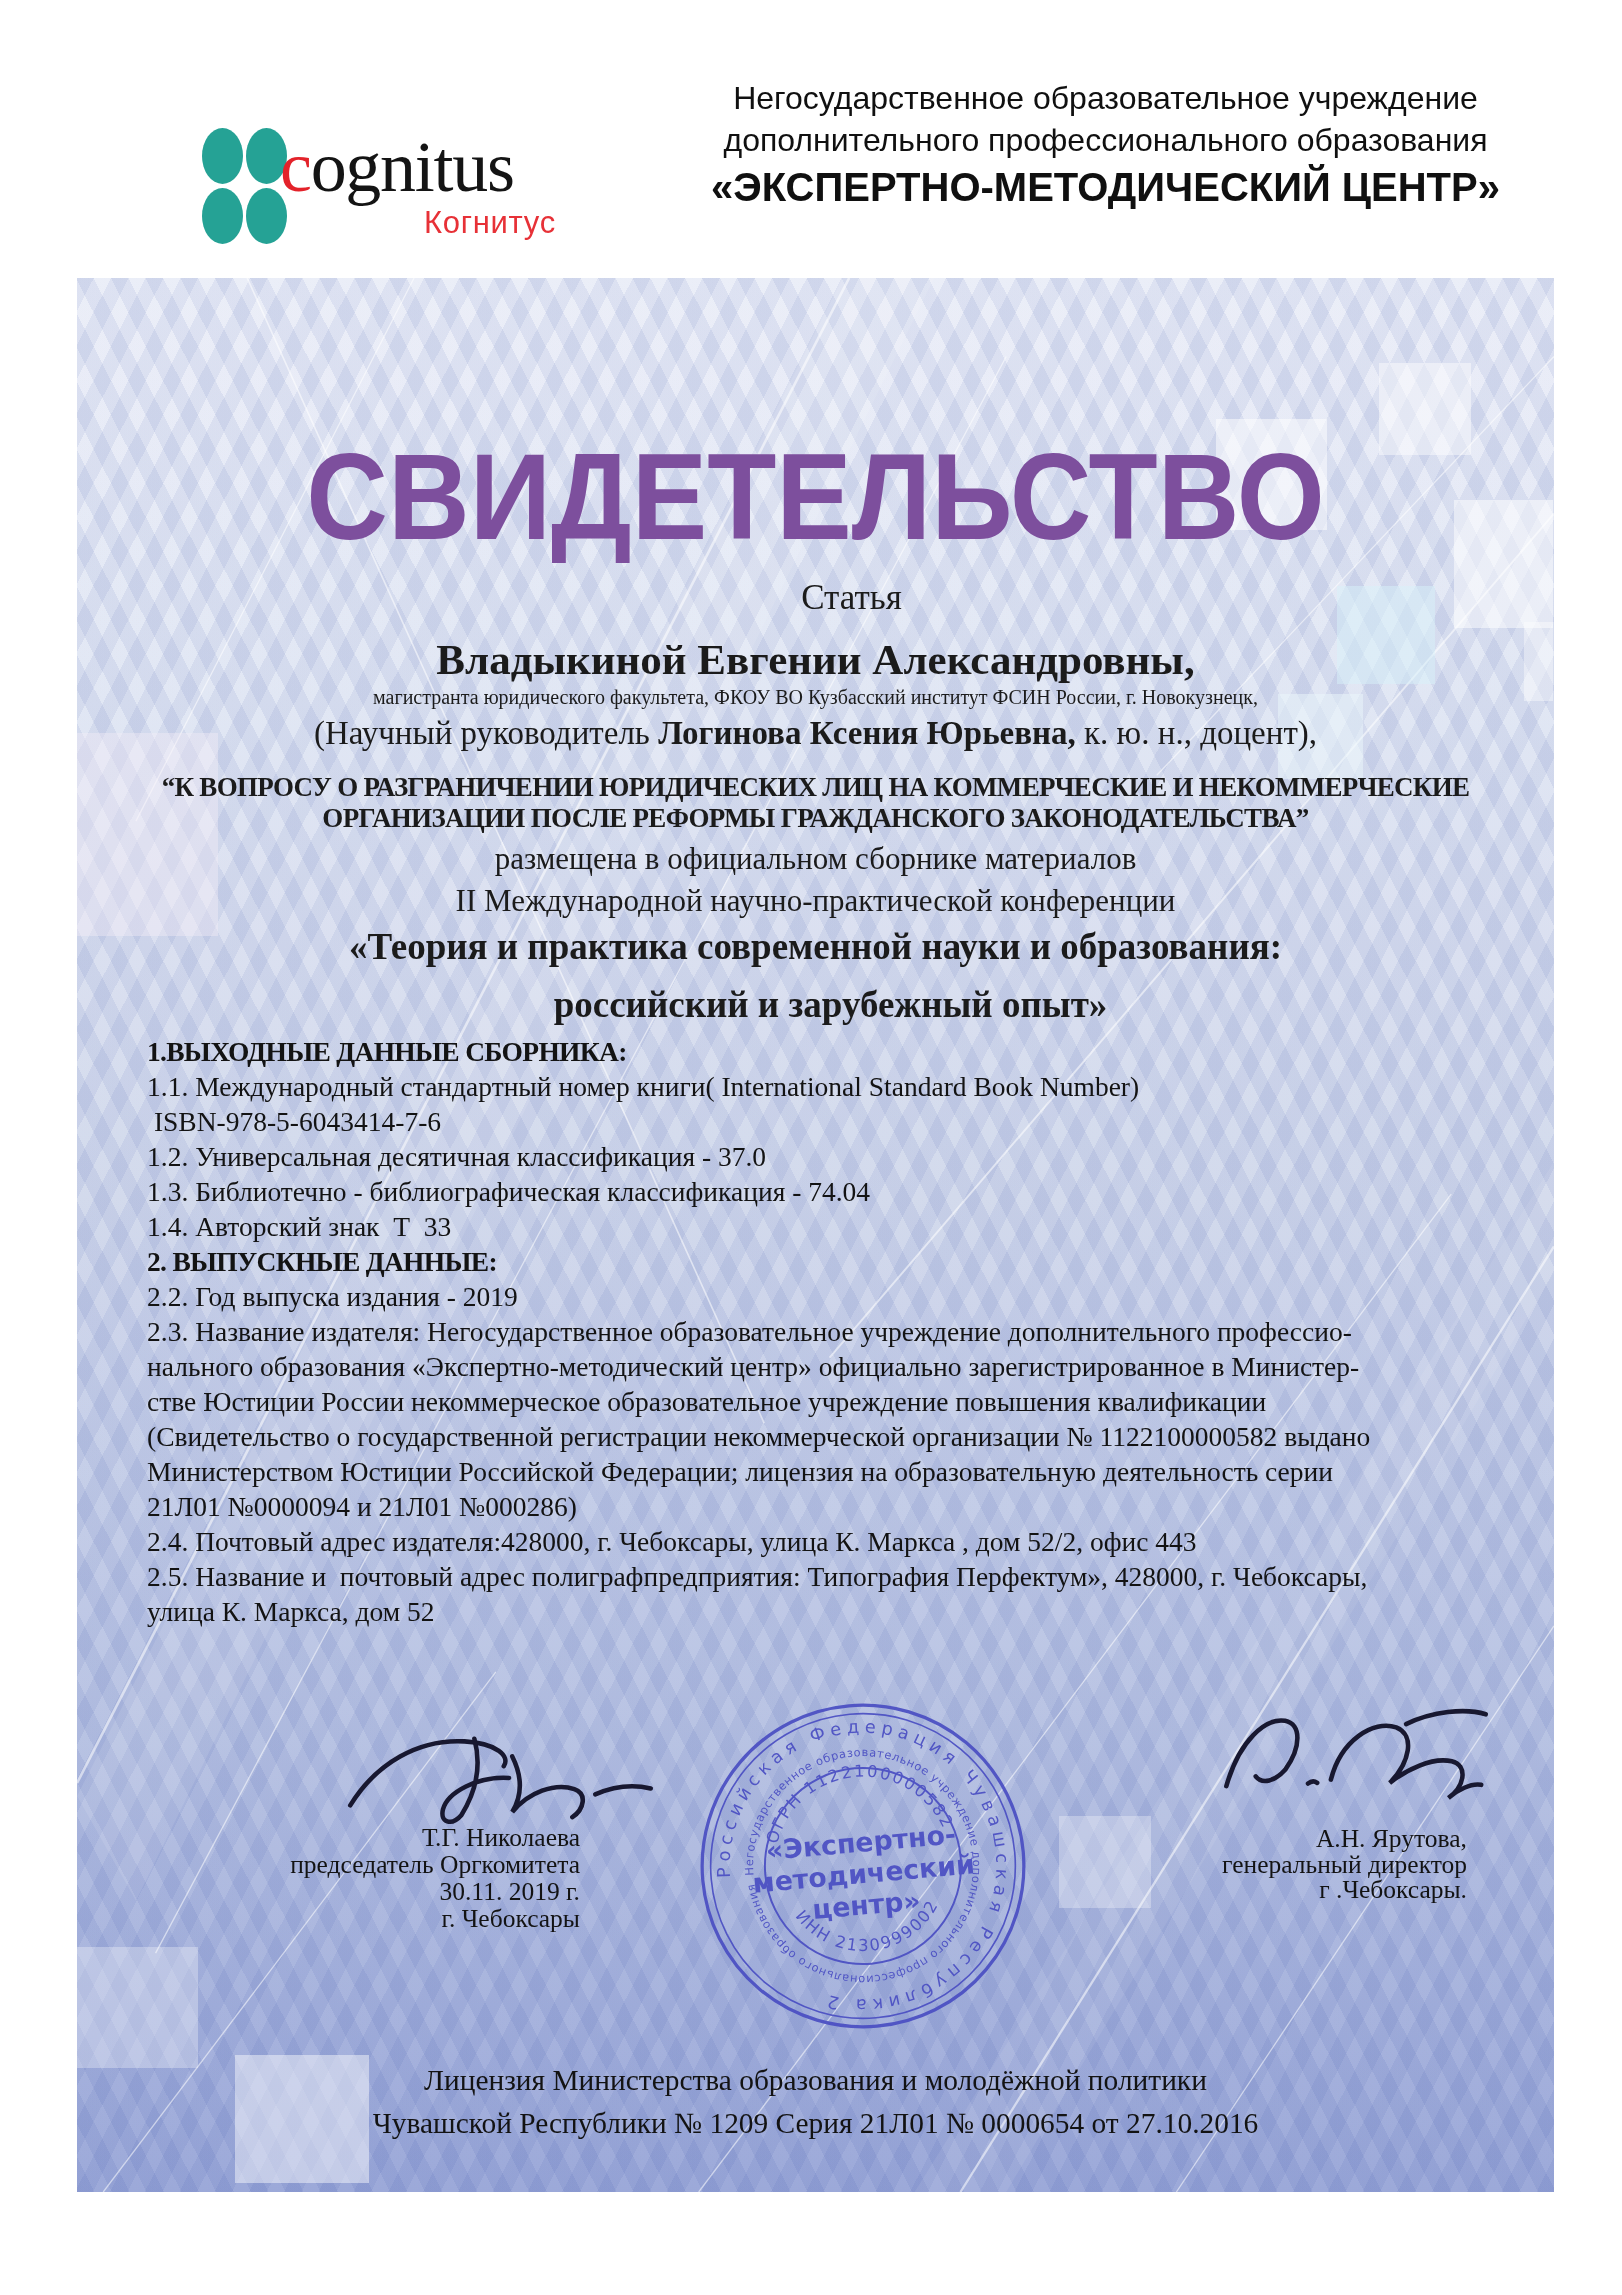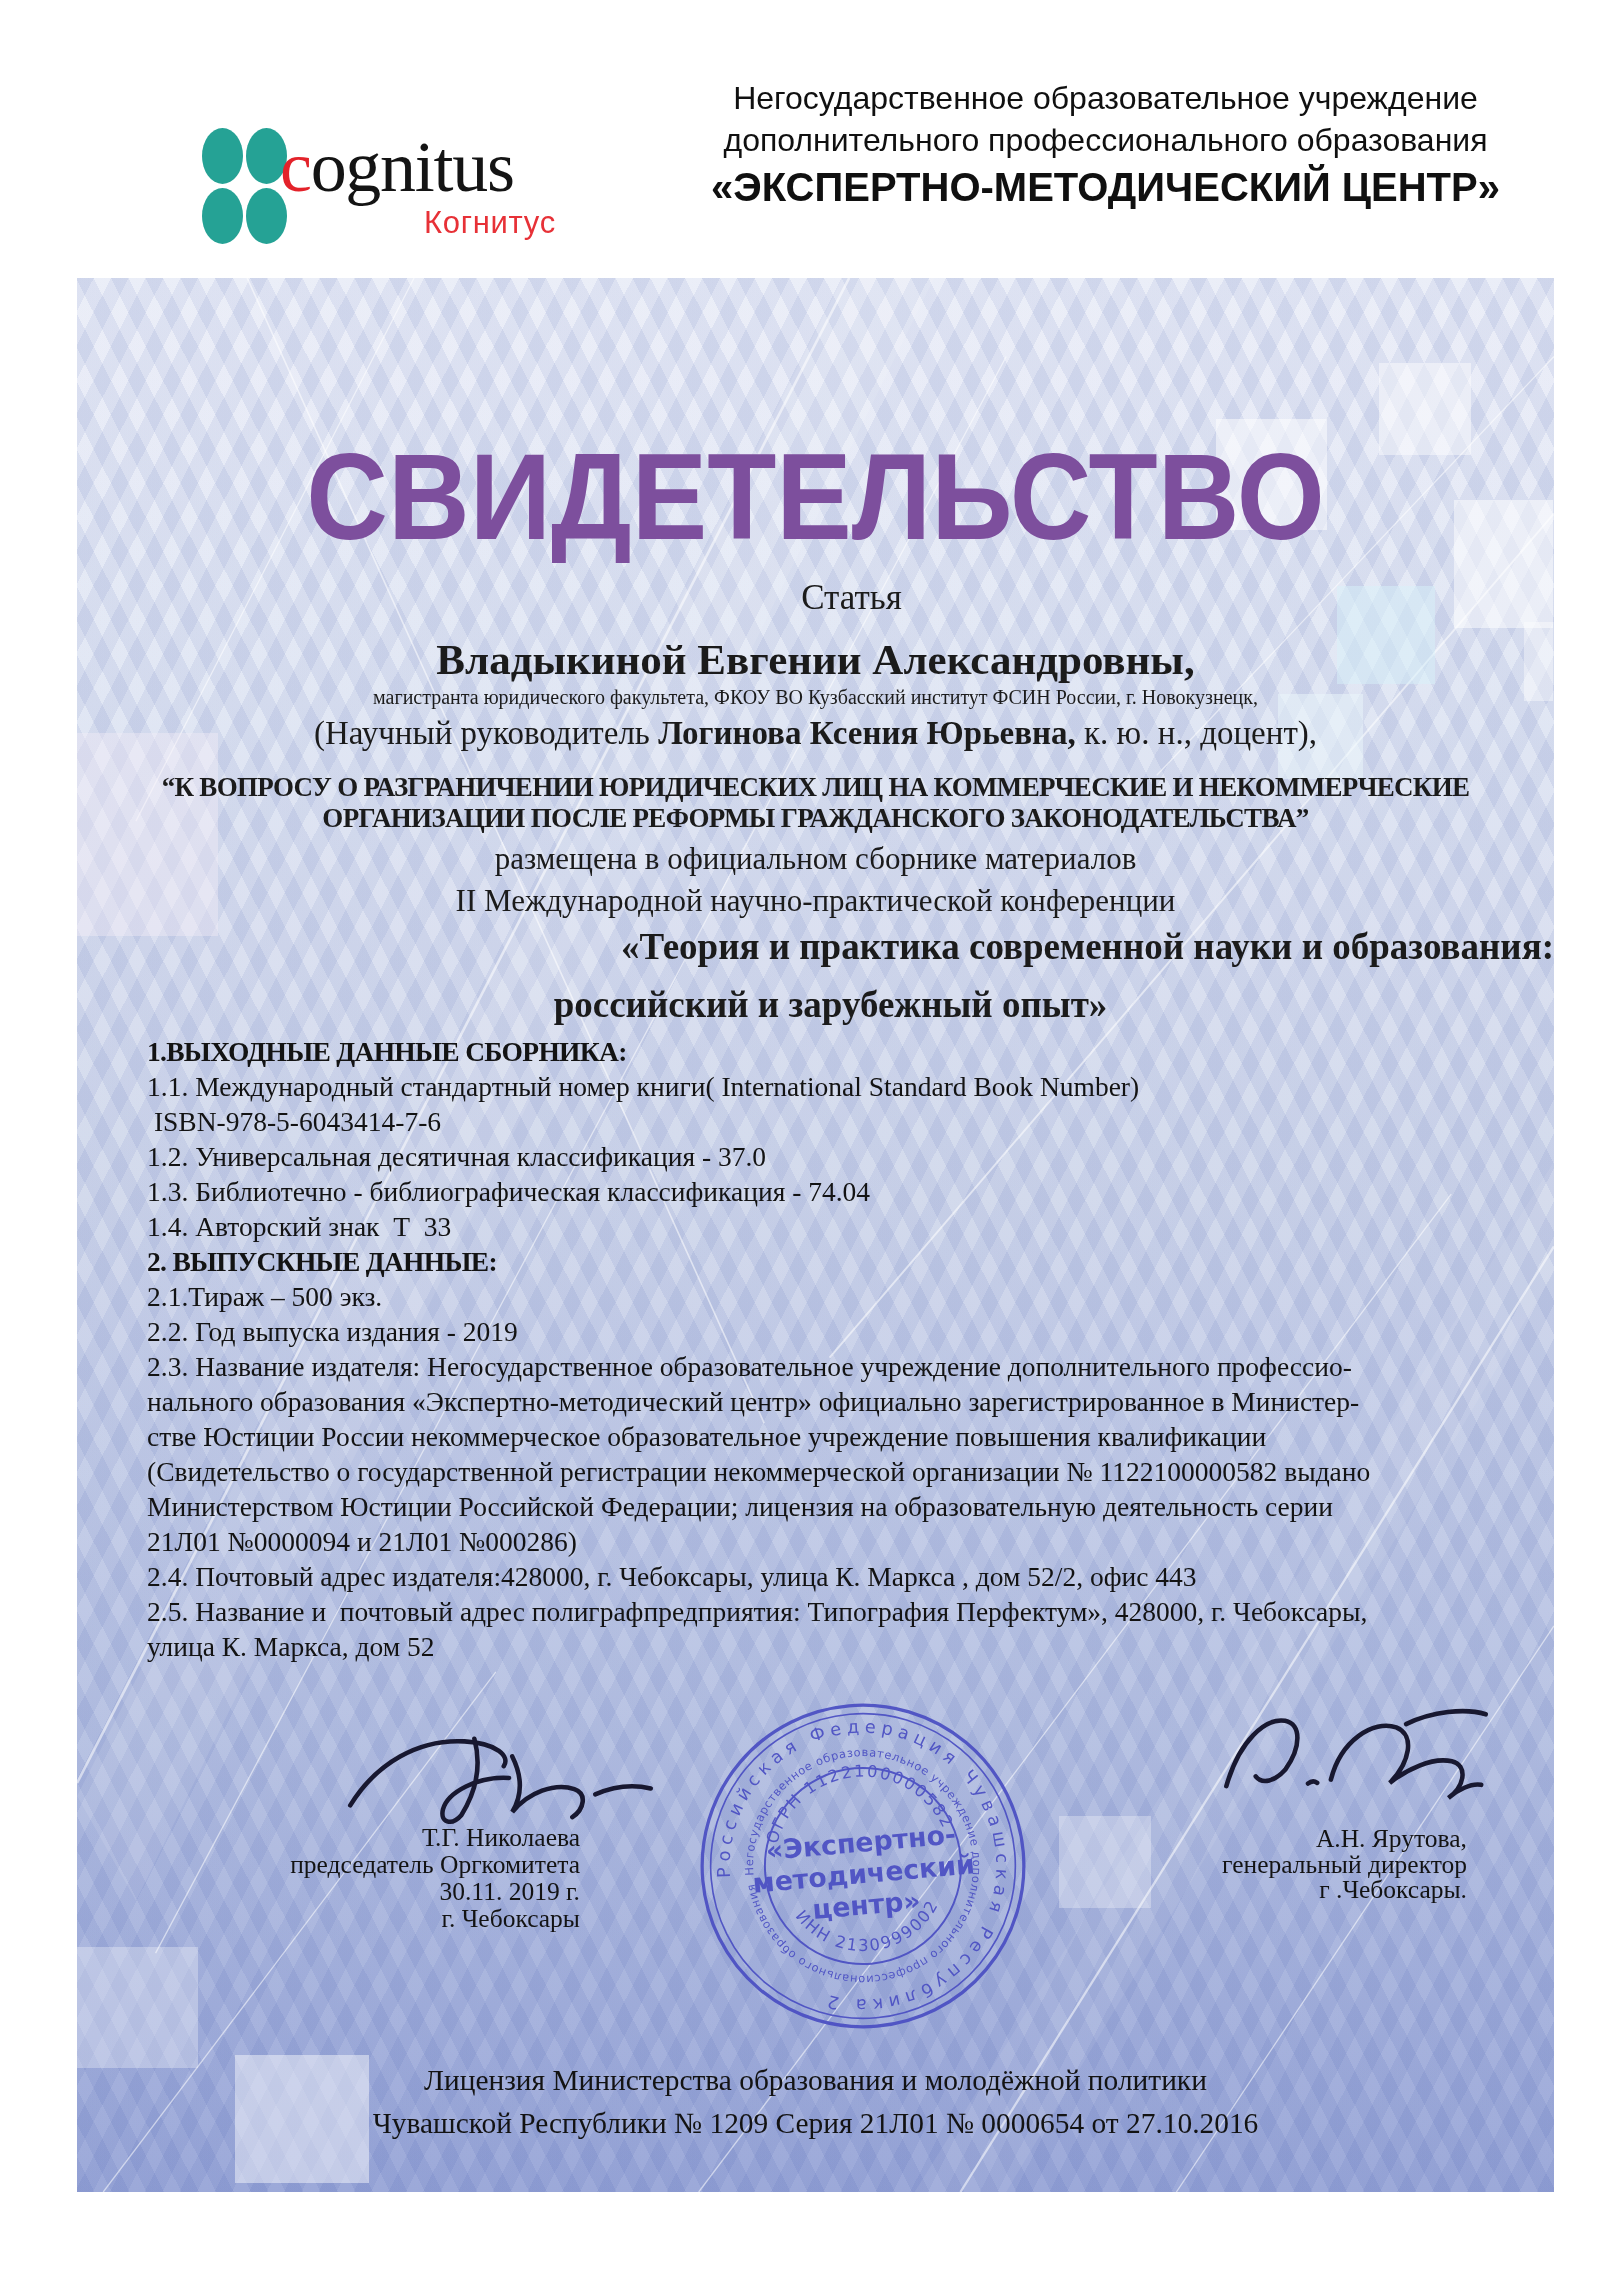--- a/index.html
+++ b/index.html
@@ -37,21 +37,21 @@
               font-size:123px;line-height:1;color:#7d4f9d;transform:scaleX(.92);}
   .subtitle{top:300px;font-size:35px;margin-left:36px;}
   .recipient-name{top:357px;font-size:43px;font-weight:700;}
   .affiliation{top:408px;font-size:20px;}
   .advisor{top:437px;font-size:33px;}
   .advisor b{font-weight:700;}
   .quote1{top:494px;font-size:27px;font-weight:700;letter-spacing:-0.7px;}
   .quote2{top:525px;font-size:27px;font-weight:700;letter-spacing:-0.7px;}
   .placement{top:563px;font-size:31px;}
   .conference{top:605px;font-size:31px;}
-  .conf-title1{top:647px;font-size:37px;font-weight:700;text-align:right;}
+  .conf-title1{top:647px;font-size:37px;font-weight:700;}
   .conf-title2{top:705px;font-size:37px;font-weight:700;padding-left:15px;}
 
   .details{position:absolute;left:70px;top:756px;width:1358px;
            font-size:27.5px;line-height:35px;color:#131313;}
   .details div{white-space:pre-wrap;}
   .details .b{font-weight:700;letter-spacing:-0.7px;}
 
   .sig-block{position:absolute;font-size:25.5px;line-height:27px;text-align:right;color:#131313;}
   .sig-left{left:0;top:1546px;width:503px;}
   .sig-right{left:932px;top:1548px;width:458px;line-height:25.5px;}
@@ -130,21 +130,20 @@
     <div class="cline conf-title2">российский и зарубежный опыт»</div>
 
     <div class="details">
       <div class="b">1.ВЫХОДНЫЕ ДАННЫЕ СБОРНИКА:</div>
       <div>1.1. Международный стандартный номер книги( International Standard Book Number)</div>
       <div> ISBN-978-5-6043414-7-6</div>
       <div>1.2. Универсальная десятичная классификация - 37.0</div>
       <div>1.3. Библиотечно - библиографическая классификация - 74.04</div>
       <div>1.4. Авторский знак  Т  33</div>
       <div class="b">2. ВЫПУСКНЫЕ ДАННЫЕ:</div>
-      <div>2.1.Тираж – 500 экз.</div>
       <div>2.2. Год выпуска издания - 2019</div>
       <div>2.3. Название издателя: Негосударственное образовательное учреждение дополнительного профессио-</div>
       <div>нального образования «Экспертно-методический центр» официально зарегистрированное в Министер-</div>
       <div>стве Юстиции России некоммерческое образовательное учреждение повышения квалификации</div>
       <div>(Свидетельство о государственной регистрации некоммерческой организации № 1122100000582 выдано</div>
       <div>Министерством Юстиции Российской Федерации; лицензия на образовательную деятельность серии</div>
       <div>21Л01 №0000094 и 21Л01 №000286)</div>
       <div>2.4. Почтовый адрес издателя:428000, г. Чебоксары, улица К. Маркса , дом 52/2, офис 443</div>
       <div>2.5. Название и  почтовый адрес полиграфпредприятия: Типография Перфектум», 428000, г. Чебоксары,</div>
       <div>улица К. Маркса, дом 52</div>

